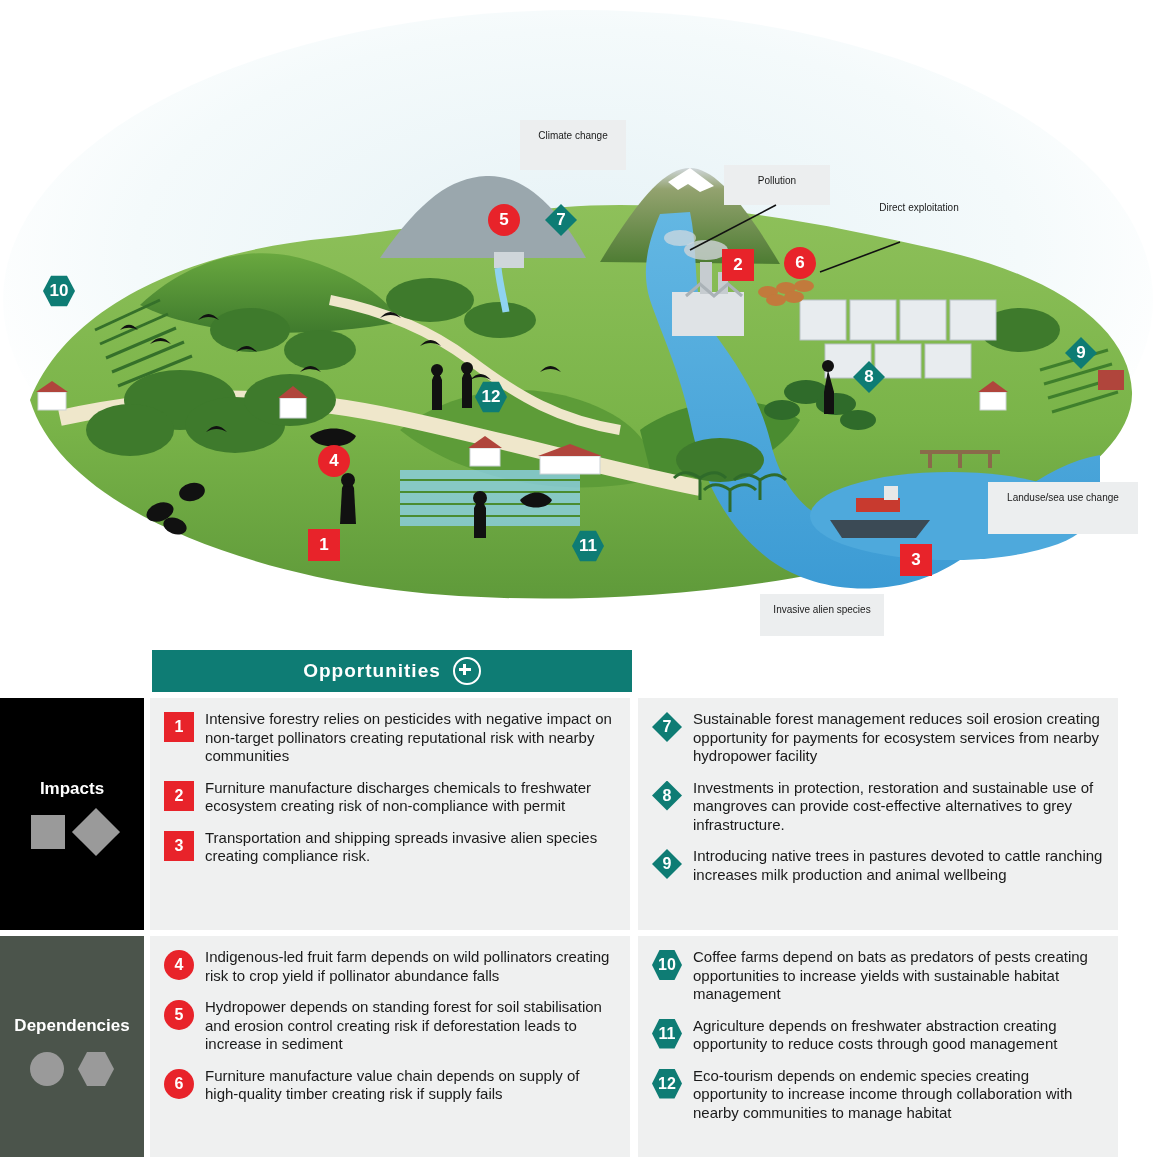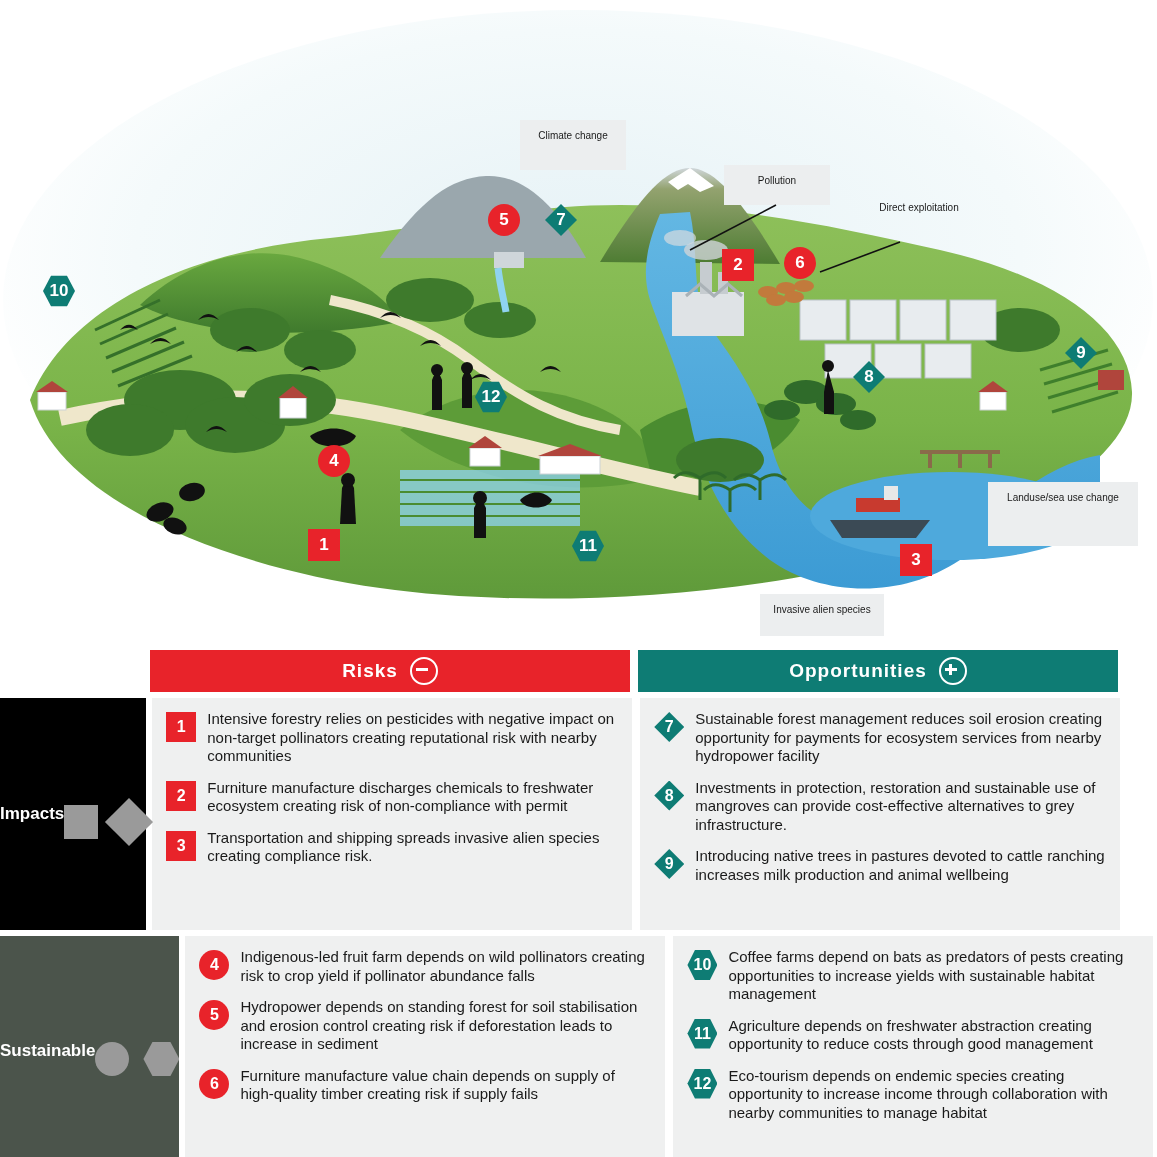--- a/index.html
+++ b/index.html
@@ -71,21 +71,21 @@
     content:"";position:absolute;left:4px;top:9px;width:12px;height:2.5px;background:#fff;
   }
   .hdr-ico.plus::after{
     content:"";position:absolute;left:8.5px;top:4.5px;width:2.5px;height:11px;background:#fff;
   }
 
   .band{display:flex;margin-top:6px;}
   .rowlabel{
     flex:0 0 144px;
     color:#fff;
-    display:flex;flex-direction:row;align-items:center;justify-content:center;
+    display:flex;flex-direction:column;align-items:center;justify-content:center;
     font-size:17px;font-weight:bold;
     box-sizing:border-box;
   }
   .rowlabel.impacts{background:#000000;height:232px;}
   .rowlabel.deps{background:#4b544b;height:230px;}
   .shapes{margin-top:16px;display:flex;gap:14px;align-items:center;}
   .sh-sq{width:34px;height:34px;background:#9a9a9a;}
   .sh-dia{width:34px;height:34px;background:#9a9a9a;transform:rotate(45deg);}
   .sh-circ{width:34px;height:34px;background:#9a9a9a;border-radius:50%;}
   .sh-hex{width:36px;height:34px;background:#9a9a9a;clip-path:polygon(25% 0%,75% 0%,100% 50%,75% 100%,25% 100%,0% 50%);}
@@ -312,21 +312,21 @@
 
   <div class="map-label" style="left:520px;top:120px;width:106px;height:50px;">
     <span>Climate change</span>
   </div>
   <div class="map-label" style="left:724px;top:165px;width:106px;height:40px;">
     <span>Pollution</span>
   </div>
   <div class="map-label" style="left:862px;top:192px;width:114px;height:50px;background:transparent;">
     <span>Direct exploitation</span>
   </div>
-  <div class="map-label" style="left:988px;top:482px;width:150px;height:64px;">
+  <div class="map-label" style="left:988px;top:482px;width:150px;height:52px;">
     <span>Landuse/sea use change</span>
   </div>
   <div class="map-label" style="left:760px;top:546px;width:124px;height:52px;margin-top:48px;">
     <span>Invasive alien species</span>
   </div>
 
   <svg width="1157" height="636" style="position:absolute;left:0;top:0;pointer-events:none;">
     <path d="M776 205 L690 250" stroke="#111" stroke-width="1.6" fill="none"></path>
     <path d="M900 242 L820 272" stroke="#111" stroke-width="1.6" fill="none"></path>
   </svg>
@@ -365,24 +365,20 @@
       <span>1</span>
     </div>
   <div class="marker sq" style="left:900px;top:544px;">
       <span>3</span>
     </div>
 </div>
 
 <div id="table">
 
   <div class="hdr-row">
-    <div class="hdr risks">
-      <span>Risks</span>
-      <span class="hdr-ico"></span>
-    </div>
     <div class="hdr opps">
       <span>Opportunities</span>
       <span class="hdr-ico plus"></span>
     </div>
   </div>
 
   <div class="band">
     <div class="rowlabel impacts">
       <span>Impacts</span>
       <span class="shapes">
@@ -429,21 +425,21 @@
         <div class="badge dia">
             <span>9</span>
           </div>
         <div class="etext">Introducing native trees in pastures devoted to cattle ranching increases milk production and animal wellbeing</div>
       </div>
     </div>
   </div>
 
   <div class="band">
     <div class="rowlabel deps">
-      <span>Sustainable</span>
+      <span>Dependencies</span>
       <span class="shapes">
         <span class="sh-circ"></span>
         <span class="sh-hex"></span>
       </span>
     </div>
 
     <div class="col left">
       <div class="entry">
         <div class="badge circ">
             <span>4</span>

